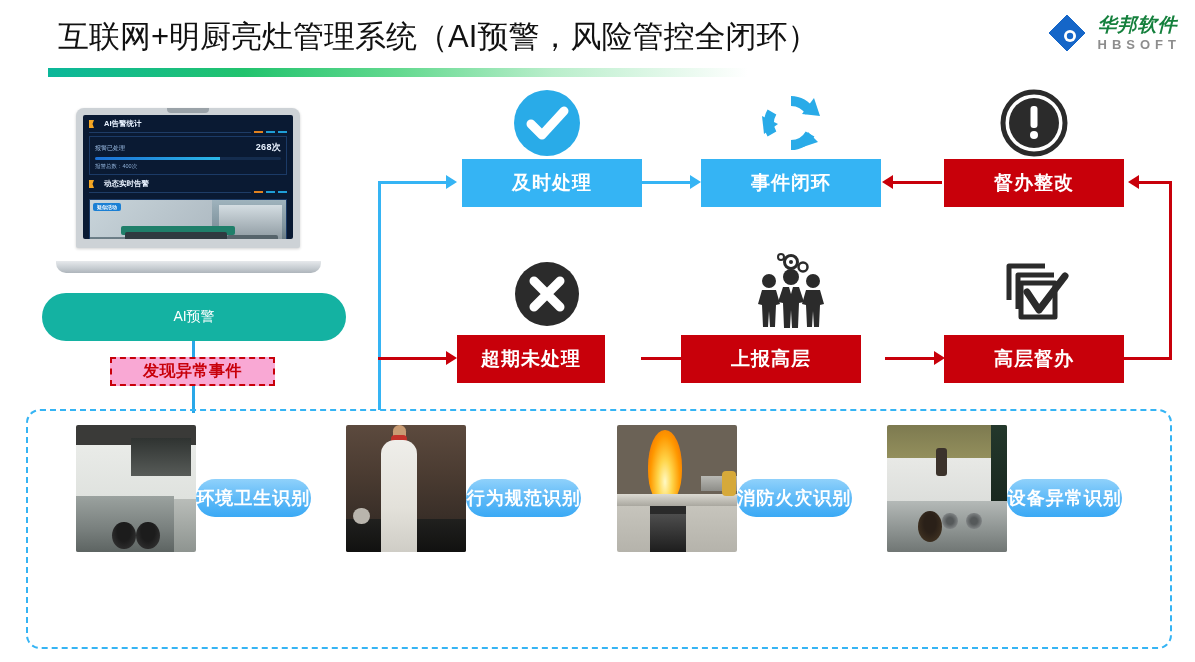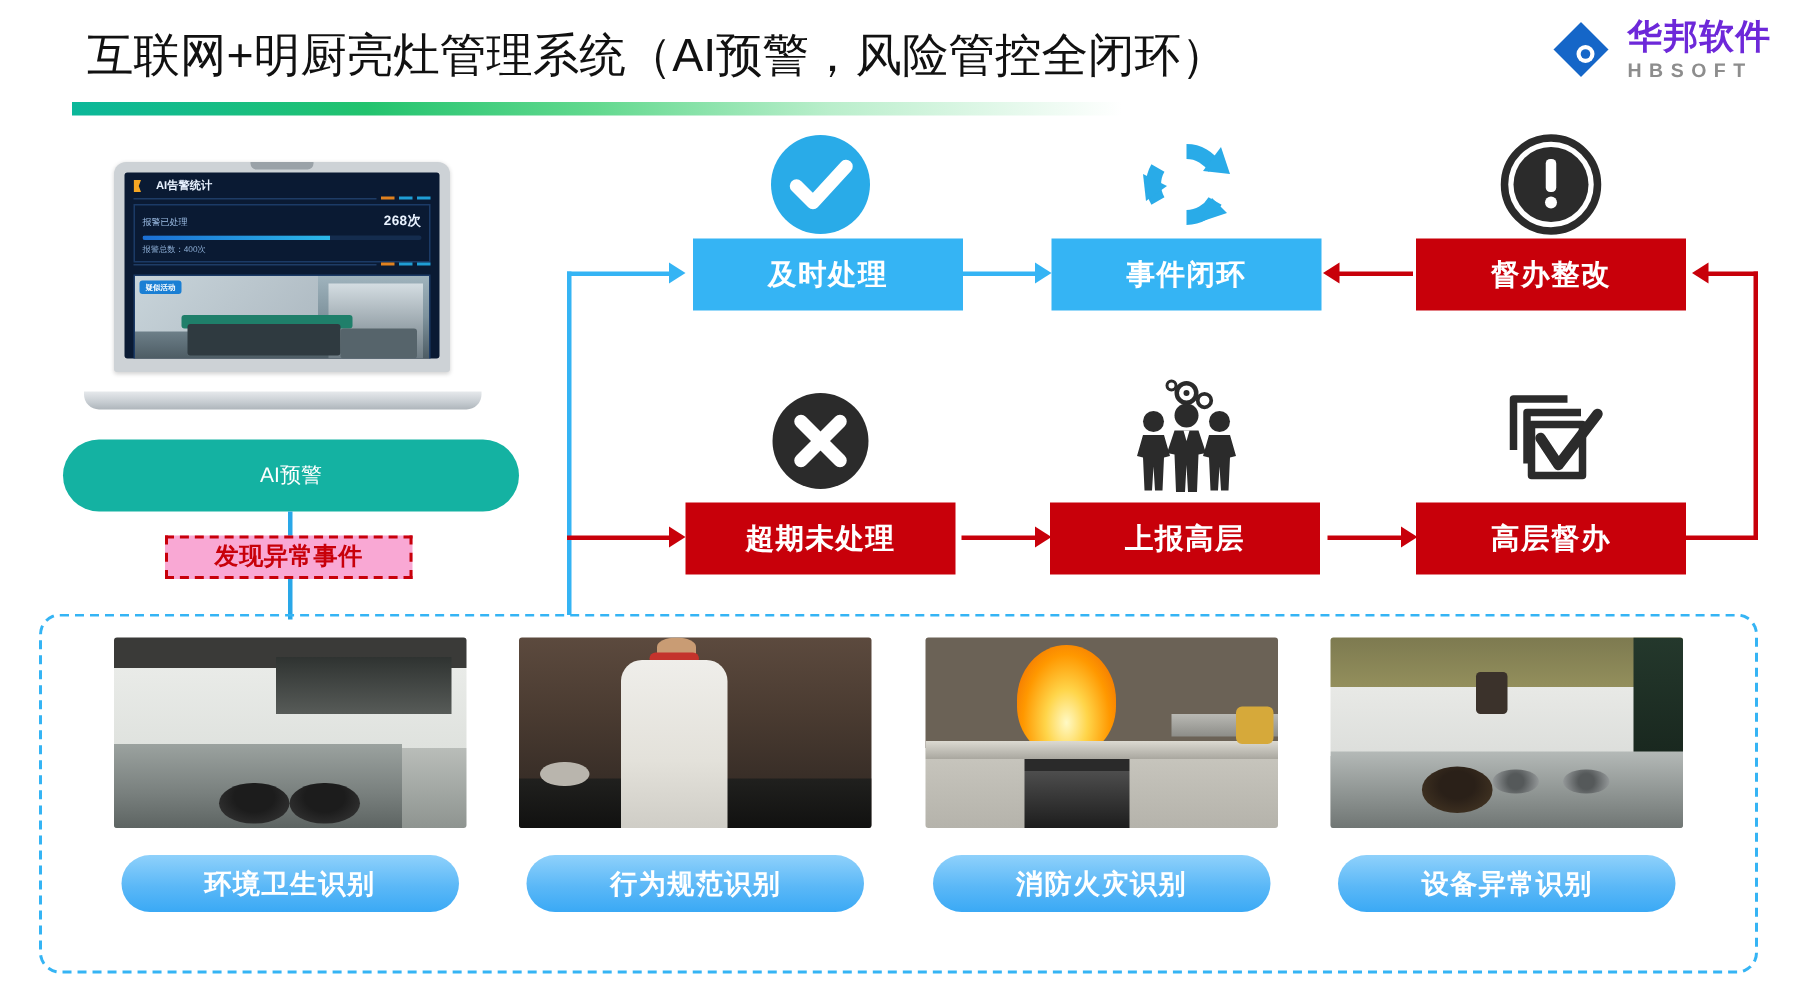--- a/index.html
+++ b/index.html
@@ -30,22 +30,22 @@
 
   
   .logo-wrap {
     position: absolute;
     right: 14px; top: 12px;
     display: flex; align-items: center; gap: 10px;
   }
   .logo-mark { width: 42px; height: 42px; position: relative; }
   .logo-text { display: flex; flex-direction: column; line-height: 1; }
   .logo-cn {
-    font-size: 23px; font-weight: bold; color: #6d28d9;
-    letter-spacing: 1px;
+    font-size: 19px; font-weight: bold; color: #15803d;
+    font-style: italic; letter-spacing: 1px;
   }
   .logo-en {
     font-size: 13px; font-weight: bold; letter-spacing: 5px;
     color: #8d8d8d; margin-top: 4px;
   }
 
   
   .laptop { position: absolute; left: 56px; top: 108px; width: 265px; height: 165px; }
   .laptop-lid {
     position: absolute; left: 20px; top: 0; width: 224px; height: 140px;
@@ -161,22 +161,22 @@
     display: flex; align-items: center; justify-content: center;
     color: #ffffff; font-size: 19px; font-weight: bold;
     letter-spacing: 1px;
   }
   .fbox.blue { background: #35b4f4; }
   .fbox.red  { background: #c8000a; }
 
   #box-timely  { left: 462px; top: 159px; width: 180px; }
   #box-closed  { left: 701px; top: 159px; width: 180px; }
   #box-super   { left: 944px; top: 159px; width: 180px; }
-  #box-overdue { left: 457px; top: 335px; width: 180px; }
-  #box-report  { left: 700px; top: 335px; width: 180px; }
+  #box-overdue { left: 457px; top: 335px; width: 148px; }
+  #box-report  { left: 681px; top: 335px; width: 180px; }
   #box-topsup  { left: 944px; top: 335px; width: 180px; }
 
   
   .ficon { position: absolute; width: 70px; height: 70px; }
   #icon-check   { left: 512px; top: 88px; }
   #icon-cycle   { left: 756px; top: 88px; }
   #icon-alert   { left: 999px; top: 88px; }
   #icon-cross   { left: 512px; top: 259px; }
   #icon-people  { left: 749px; top: 249px; width: 84px; height: 80px; }
   #icon-docs    { left: 1001px; top: 258px; }
@@ -206,21 +206,21 @@
     position: absolute; left: 26px; top: 409px;
     width: 1146px; height: 240px;
     border: 2px dashed #35b4f4;
     border-radius: 14px;
   }
   .rec-grid {
     position: absolute; left: 0; top: 0; width: 100%; height: 100%;
     display: flex; justify-content: space-around; align-items: flex-start;
     padding: 14px 30px 0 30px;
   }
-  .rec-item { width: 235px; display: flex; flex-direction: column; align-items: center; }
+  .rec-item { width: 235px; display: flex; flex-direction: row; align-items: center; }
   .rec-photo {
     width: 235px; height: 127px; border-radius: 2px; overflow: hidden;
     position: relative;
   }
   .rec-pill {
     margin-top: 18px;
     width: 225px; height: 38px; border-radius: 19px;
     background: linear-gradient(to bottom, #8fd1fb 0%, #5bb8f7 55%, #3aa9f5 100%);
     color: #ffffff; font-size: 18px; font-weight: bold;
     display: flex; align-items: center; justify-content: center;
@@ -369,20 +369,24 @@
         <div class="scr-row">
           <span class="scr-label">报警已处理</span>
           <span class="scr-big">268次</span>
         </div>
         <div class="scr-bar-bg">
           <div class="scr-bar-fill"></div>
         </div>
         <div class="scr-sub">报警总数：400次</div>
       </div>
 
+      <div class="scr-sec-title">
+        <span class="scr-flag"></span>
+        <span>动态实时告警</span>
+      </div>
       <div class="scr-divider">
         <span class="line"></span>
           <span class="d1"></span>
           <span class="d2"></span>
           <span class="d3"></span>
       </div>
 
       <div class="scr-video">
         <span class="wall"></span>
         <span class="right-box"></span>

